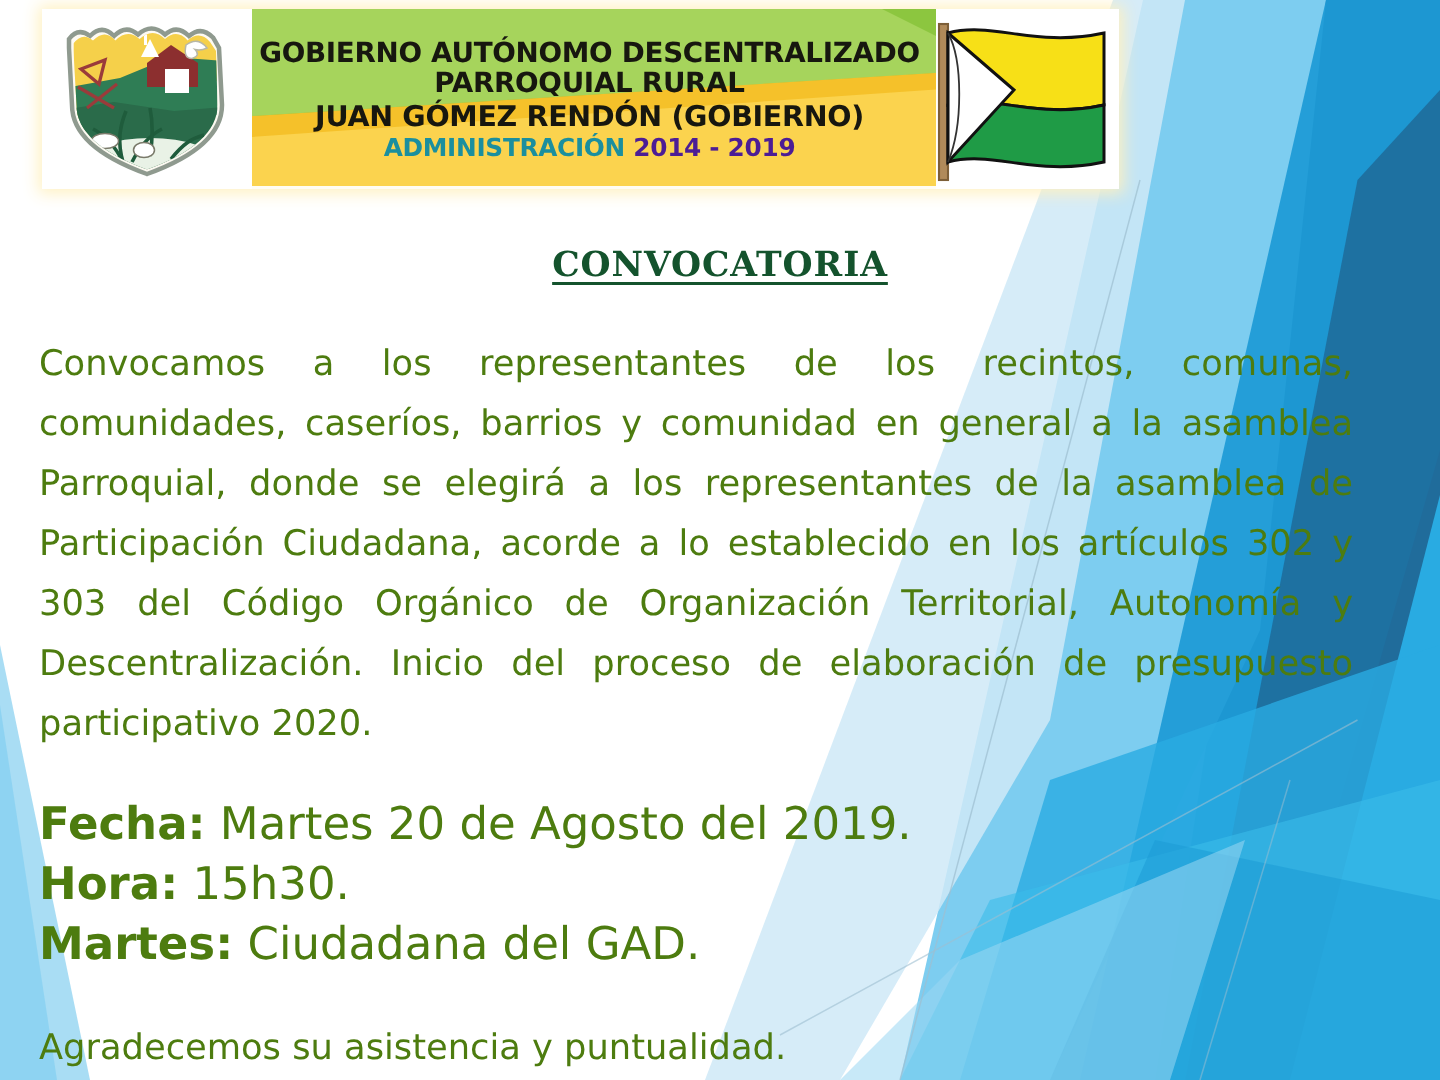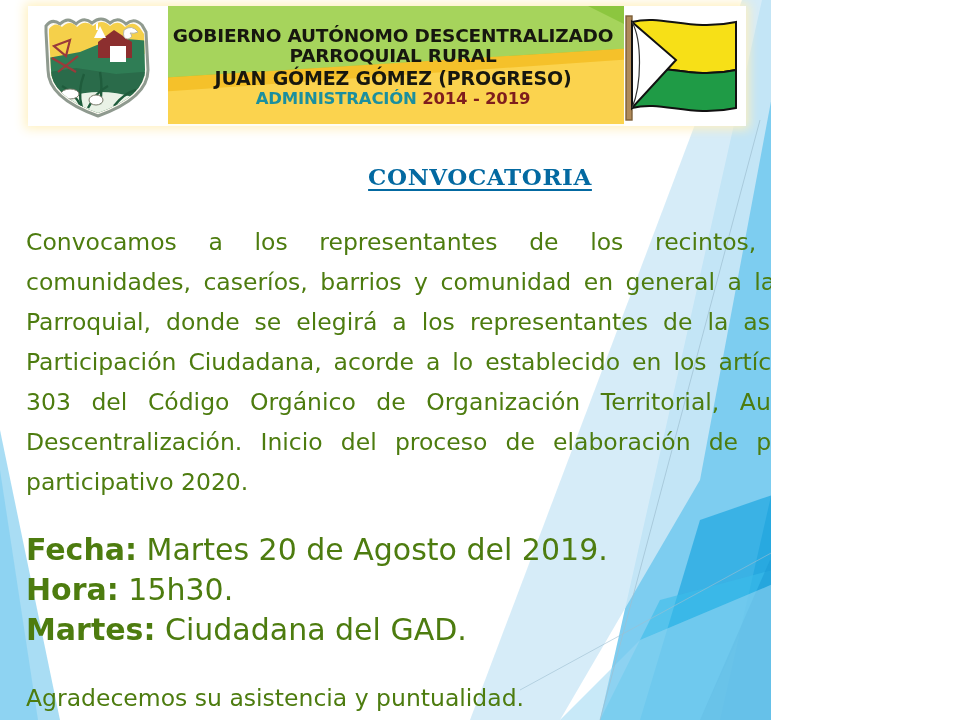--- a/index.html
+++ b/index.html
@@ -5,21 +5,21 @@
   html,body{margin:0;padding:0;}
   body{
     width:960px;height:720px;
     background:#ffffff;
     font-family:"DejaVu Sans", sans-serif;
     overflow:hidden;
     position:relative;
   }
   #slide{
     position:relative;
-    width:771px;height:720px;
+    width:960px;height:720px;
     background:#ffffff;
     overflow:hidden;
   }
   
   #bg-facets{
     position:absolute;left:0;top:0;width:960px;height:720px;
     pointer-events:none;
   }
   
   .banner{
@@ -54,32 +54,32 @@
     color:#17170f;
     letter-spacing:-0.2px;
     white-space:nowrap;
     text-align:center;
     position:relative;z-index:3;
   }
   .bl1{font-size:18.5px;margin-top:2px;}
   .bl2{font-size:18.5px;}
   .bl3{font-size:19px;margin-top:2px;}
   .bl4{font-size:16.5px;color:#1b8f9e;margin-top:2px;}
-  .bl4 .yr{color:#7f1d1d;}
+  .bl4 .yr{color:#4c1d95;}
 
   
   .title-convocatoria{
     position:absolute;
     left:0;top:163px;width:960px;
     text-align:center;
     font-family:"DejaVu Serif", serif;
     font-size:23px;
     font-weight:bold;
     letter-spacing:.6px;
-    color:#0369a1;
+    color:#14532d;
     text-decoration:underline;
     text-underline-offset:4px;
   }
   .body-text{
     position:absolute;
     left:26px;top:222px;
     width:876px;
     font-family:"DejaVu Sans", sans-serif;
     font-size:23.5px;
     line-height:40px;
@@ -178,21 +178,21 @@
         </g>
 
         <path d="M88 18 q8 -6 14 2 q-4 2 -8 1 q4 4 -2 6 q-6 0 -4 -9 Z" fill="#ffffff" stroke="#b7b7a7" stroke-width="1"></path>
       </g>
     </svg>
 
     <div class="banner-text">
       <div class="banner-lines">
         <div class="bl bl1">GOBIERNO AUTÓNOMO DESCENTRALIZADO</div>
         <div class="bl bl2">PARROQUIAL RURAL</div>
-        <div class="bl bl3">JUAN GÓMEZ GÓMEZ (PROGRESO)</div>
+        <div class="bl bl3">JUAN GÓMEZ RENDÓN (GOBIERNO)</div>
         <div class="bl bl4"><span>ADMINISTRACIÓN </span><span class="yr">2014 - 2019</span></div>
       </div>
     </div>
 
     <svg class="banner-flag" viewBox="0 0 124 112">
       <rect x="8" y="6" width="6" height="104" fill="#b08a5a" stroke="#7d5f38" stroke-width="1.4"></rect>
       <path d="M14 12 C44 4 72 22 118 12 L118 60 C72 70 44 52 14 60 Z" fill="#f7e017" stroke="#111" stroke-width="2"></path>
       <path d="M14 60 C44 52 72 70 118 60 L118 98 C72 108 44 90 14 98 Z" fill="#1f9b46" stroke="#111" stroke-width="2"></path>
       <path d="M14 12 L58 50 L14 98 Z" fill="#ffffff" stroke="#111" stroke-width="2"></path>
       <path d="M14 12 C24 30 24 74 14 98" fill="none" stroke="#333" stroke-width="1.2"></path>

